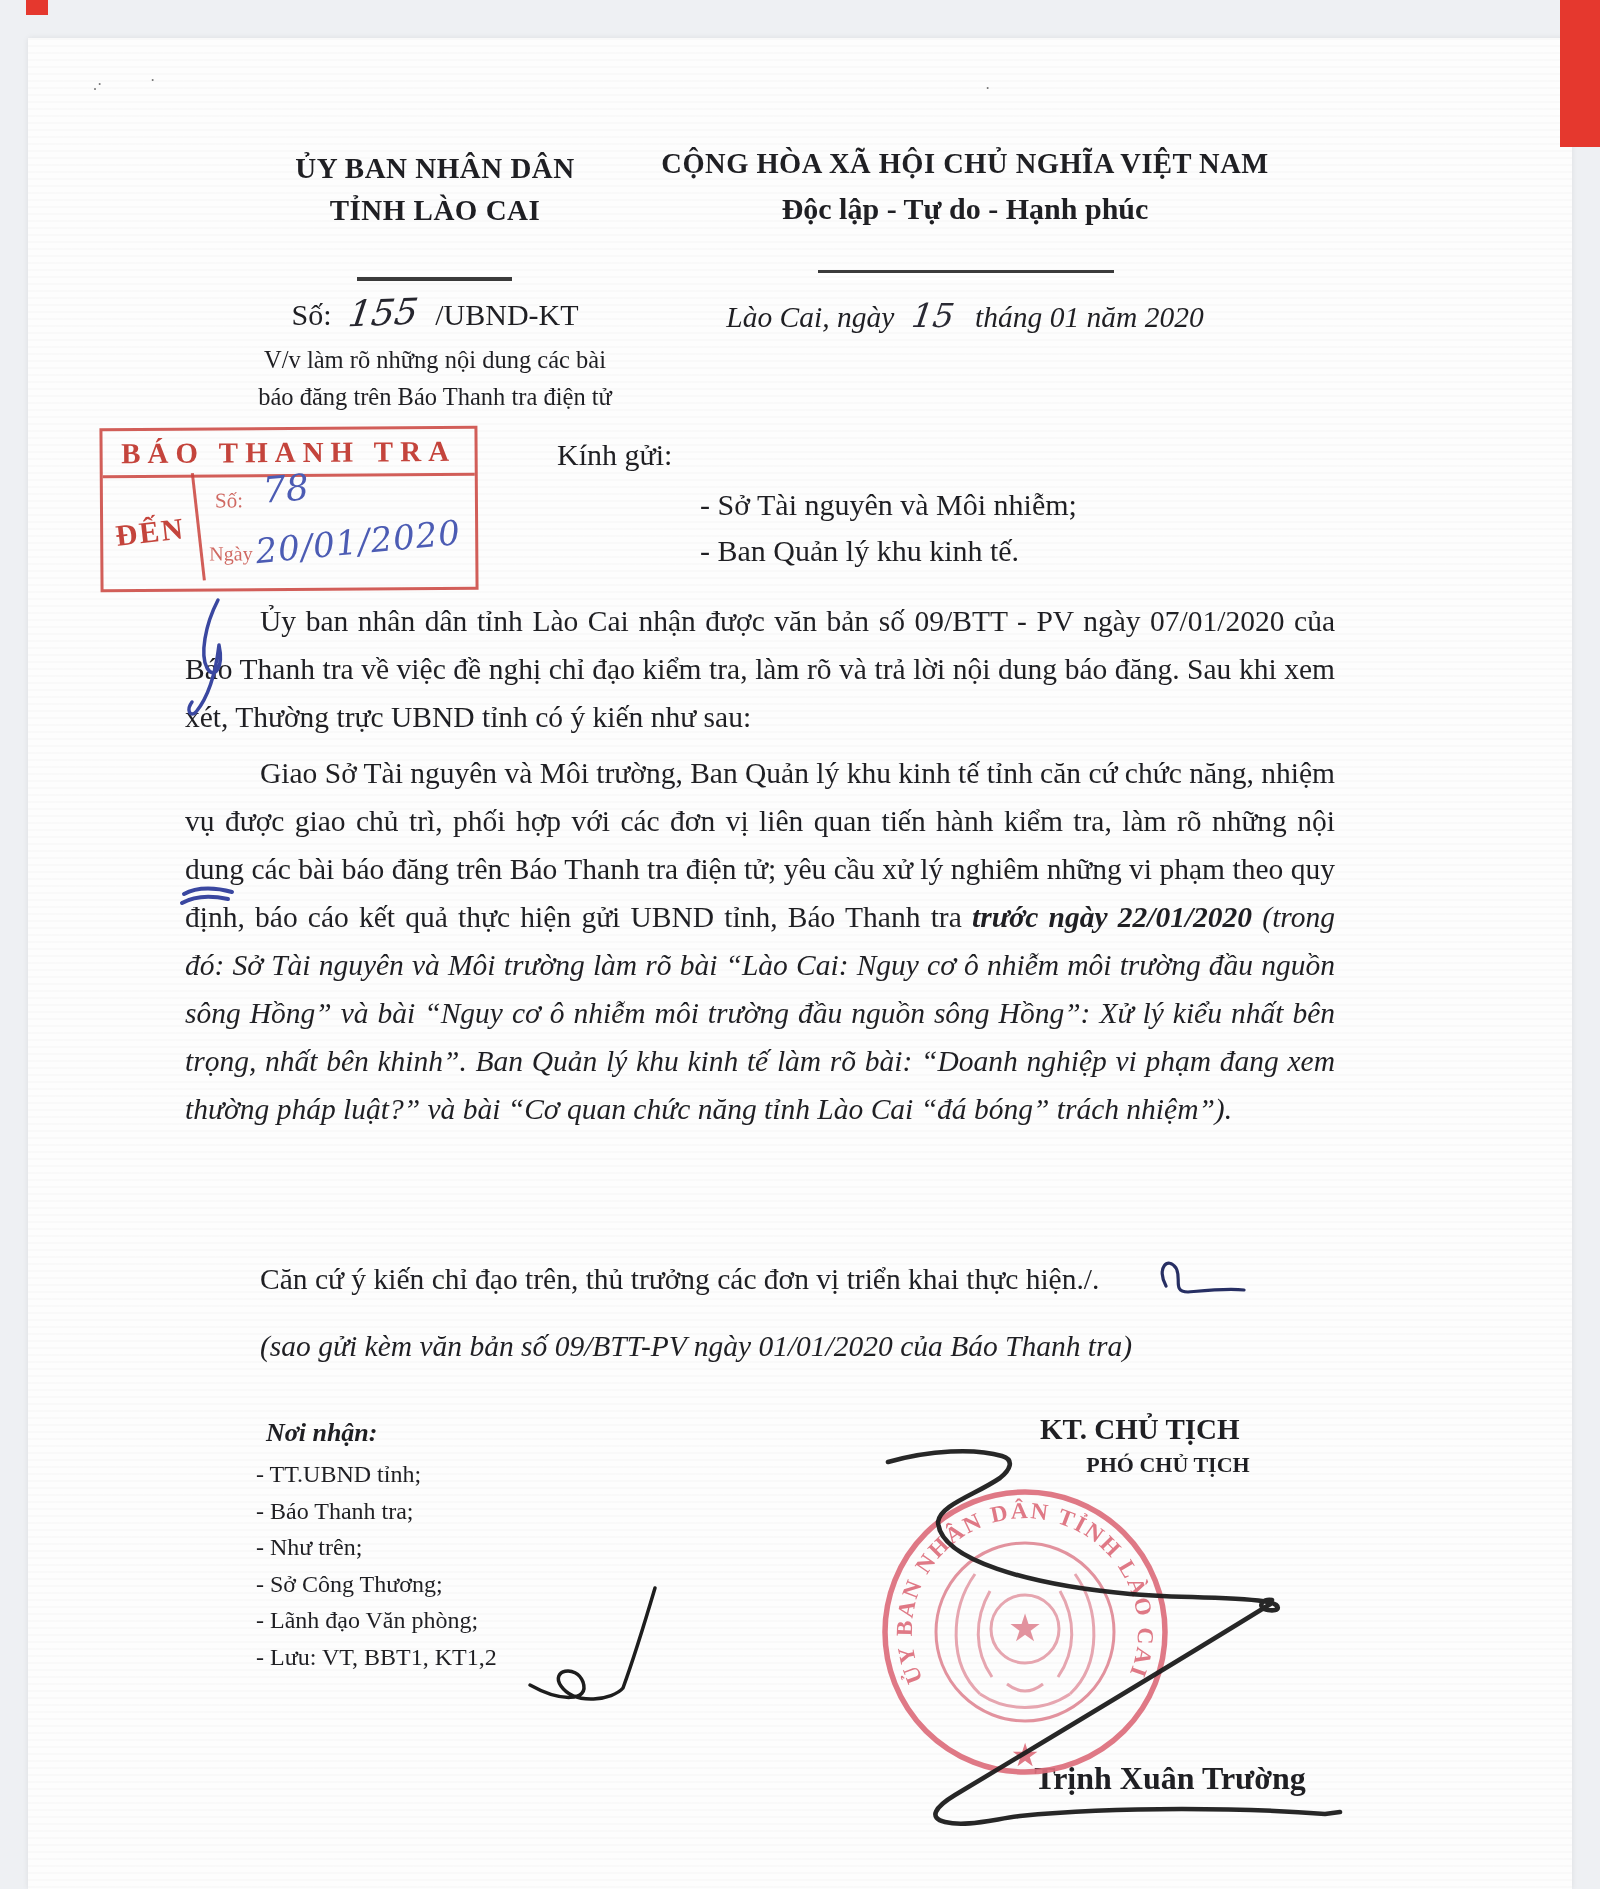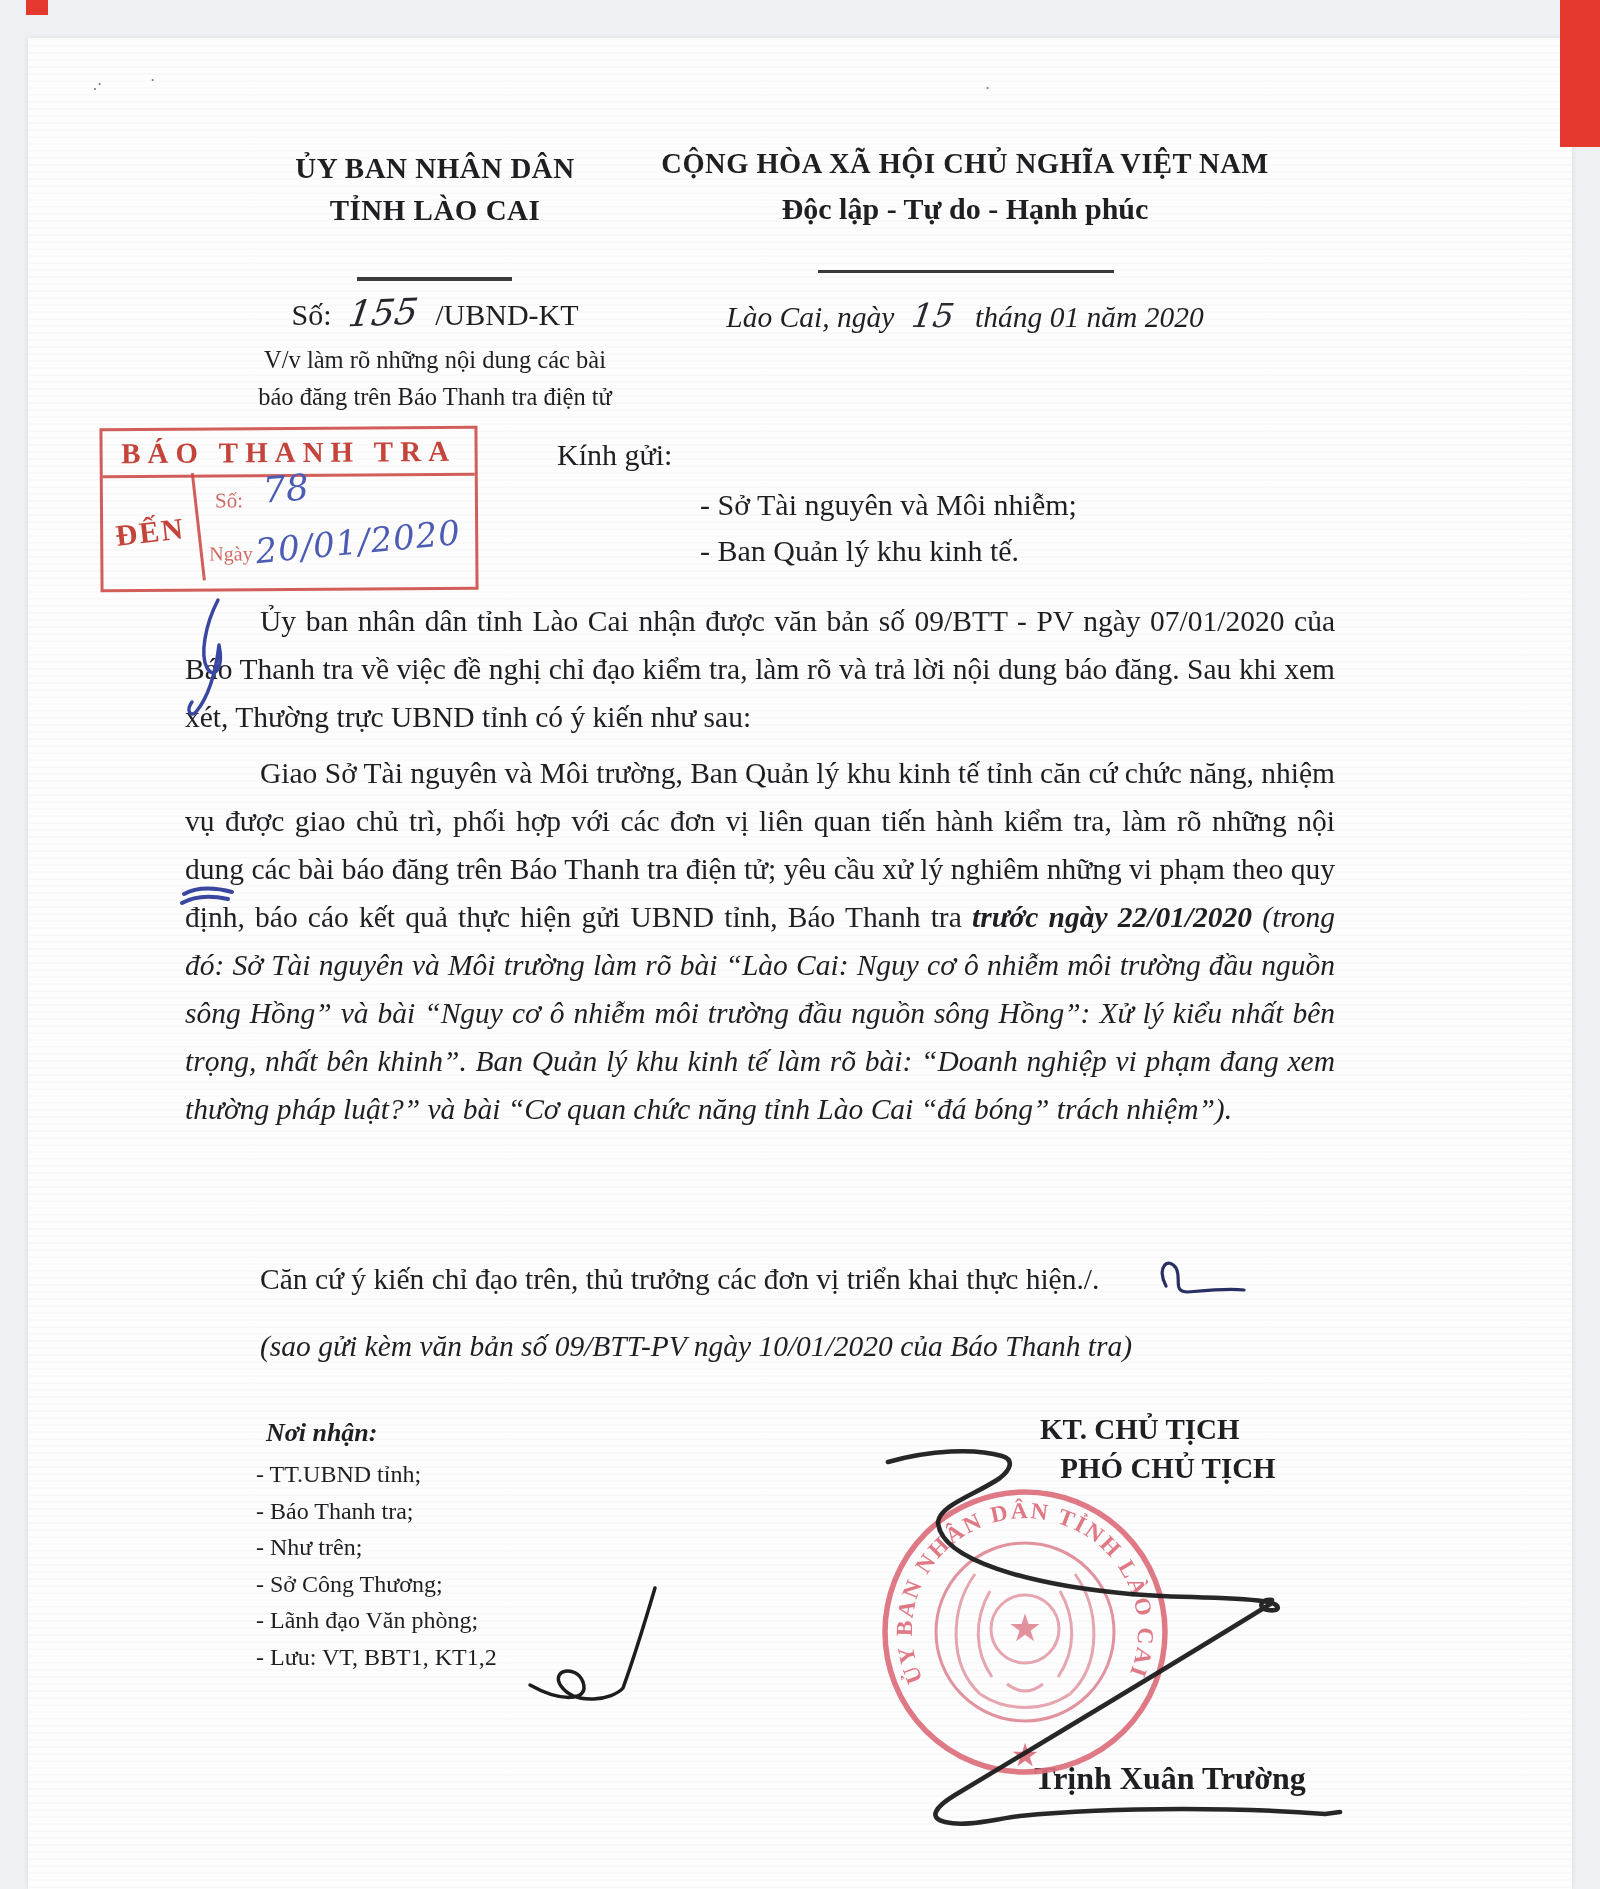--- a/index.html
+++ b/index.html
@@ -66,21 +66,21 @@
   .para{left:185px;width:1150px;font-size:29.5px;line-height:48px;text-align:justify;text-indent:75px;}
   #p1{top:597px;}
   #p2{top:749px;}
   #p3{top:1255px;text-align:left;}
   #p4{top:1322px;text-align:left;font-style:italic;}
 
   
   .noinhan-lbl{left:266px;top:1418px;font-size:26px;font-weight:bold;font-style:italic;}
   .noinhan{left:256px;top:1456px;font-size:24px;line-height:36.5px;}
   .kt1{left:1040px;top:1413px;width:260px;font-size:29px;font-weight:bold;text-align:left;white-space:nowrap;}
-  .kt2{left:1028px;top:1452px;width:280px;font-size:29px;font-weight:bold;text-align:center;white-space:nowrap;}
+  .kt2{left:1028px;top:1452px;width:280px;font-size:22px;font-weight:bold;text-align:center;white-space:nowrap;}
   .signname{left:1000px;top:1760px;width:340px;font-size:32px;font-weight:bold;text-align:center;white-space:nowrap;}
 
   svg{position:absolute;overflow:visible;}
   .speck{position:absolute;color:#777;font-size:16px;}
   .artifact{position:absolute;background:#e5382e;}
 </style>
 </head>
 <body>
 
 <div id="page"></div>
@@ -127,21 +127,21 @@
 
 <div class="abs kinhgui">Kính gửi:</div>
 <div class="abs recip1">- Sở Tài nguyên và Môi nhiễm;</div>
 <div class="abs recip2">- Ban Quản lý khu kinh tế.</div>
 
 <div class="abs para" id="p1">Ủy ban nhân dân tỉnh Lào Cai nhận được văn bản số 09/BTT - PV ngày 07/01/2020 của Báo Thanh tra về việc đề nghị chỉ đạo kiểm tra, làm rõ và trả lời nội dung báo đăng. Sau khi xem xét, Thường trực UBND tỉnh có ý kiến như sau:</div>
 <div class="abs para" id="p2">
   <span>Giao Sở Tài nguyên và Môi trường, Ban Quản lý khu kinh tế tỉnh căn cứ chức năng, nhiệm vụ được giao chủ trì, phối hợp với các đơn vị liên quan tiến hành kiểm tra, làm rõ những nội dung các bài báo đăng trên Báo Thanh tra điện tử; yêu cầu xử lý nghiêm những vi phạm theo quy định, báo cáo kết quả thực hiện gửi UBND tỉnh, Báo Thanh tra </span><span class="bold ital">trước ngày 22/01/2020 </span><span class="ital">(trong đó: Sở Tài nguyên và Môi trường làm rõ bài “Lào Cai: Nguy cơ ô nhiễm môi trường đầu nguồn sông Hồng” và bài “Nguy cơ ô nhiễm môi trường đầu nguồn sông Hồng”: Xử lý kiểu nhất bên trọng, nhất bên khinh”. Ban Quản lý khu kinh tế làm rõ bài: “Doanh nghiệp vi phạm đang xem thường pháp luật?” và bài “Cơ quan chức năng tỉnh Lào Cai “đá bóng” trách nhiệm”).</span>
 </div>
 <div class="abs para" id="p3">Căn cứ ý kiến chỉ đạo trên, thủ trưởng các đơn vị triển khai thực hiện./.</div>
-<div class="abs para" id="p4">(sao gửi kèm văn bản số 09/BTT-PV ngày 10/01/2020 của Báo Thanh tra)</div>
+<div class="abs para" id="p4">(sao gửi kèm văn bản số 09/BTT-PV ngày 01/01/2020 của Báo Thanh tra)</div>
 
 <svg width="80" height="140" style="left:180px;top:590px;">
   <path d="M38,10 C25,35 20,65 27,78 C34,90 44,78 39,55 M39,55 C36,80 30,105 16,122 C10,128 6,120 12,112" fill="none" stroke="#3a47a0" stroke-width="3.5" stroke-linecap="round"></path>
 </svg>
 <svg width="70" height="30" style="left:180px;top:882px;">
   <path d="M4,12 C18,4 38,6 52,10 M2,21 C16,13 34,14 48,17" fill="none" stroke="#3a47a0" stroke-width="4" stroke-linecap="round"></path>
 </svg>
 
 <svg width="110" height="60" style="left:1148px;top:1248px;">
   <path d="M18,38 C8,20 20,8 28,20 C34,30 24,44 40,44 C62,42 80,40 96,42" fill="none" stroke="#272f63" stroke-width="3.2" stroke-linecap="round"></path>

